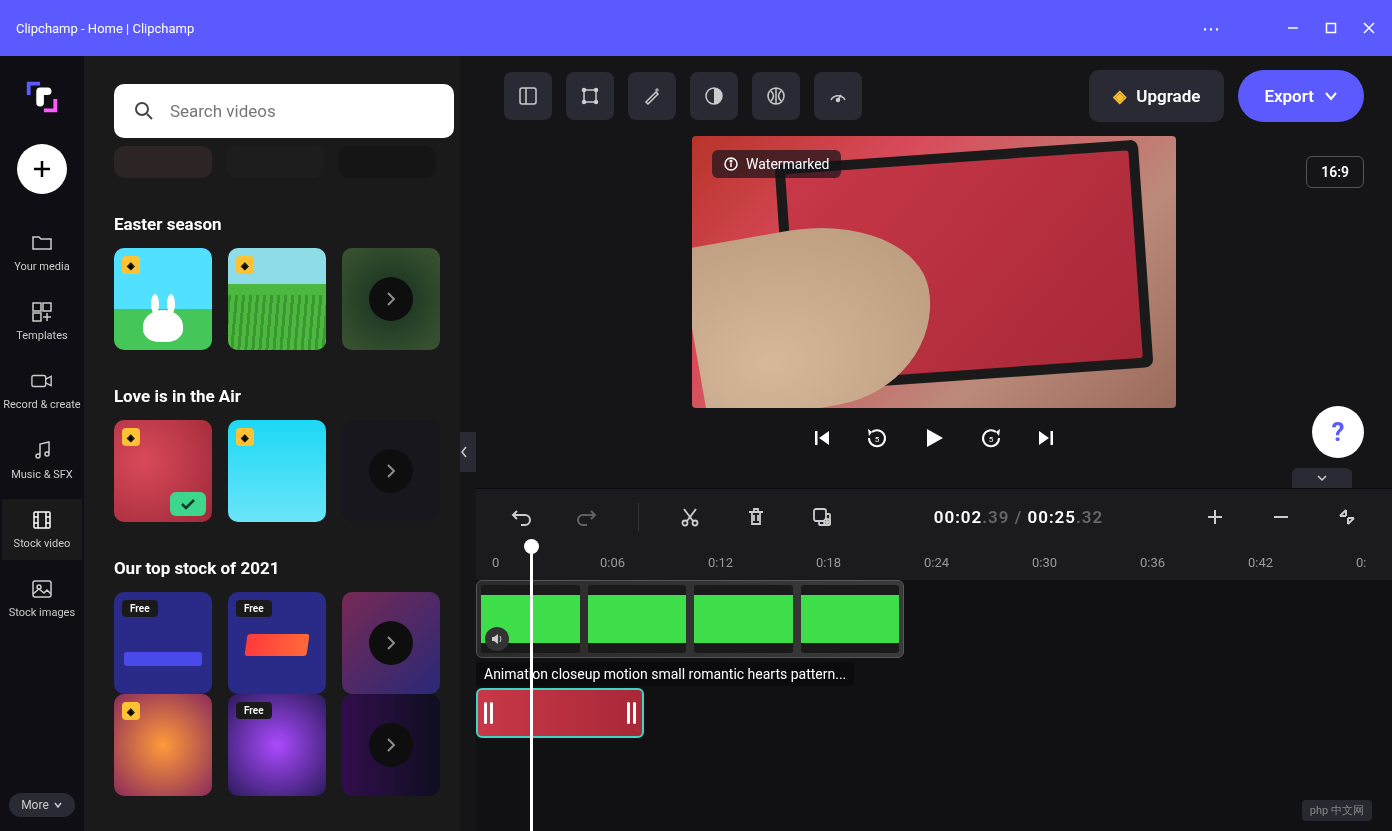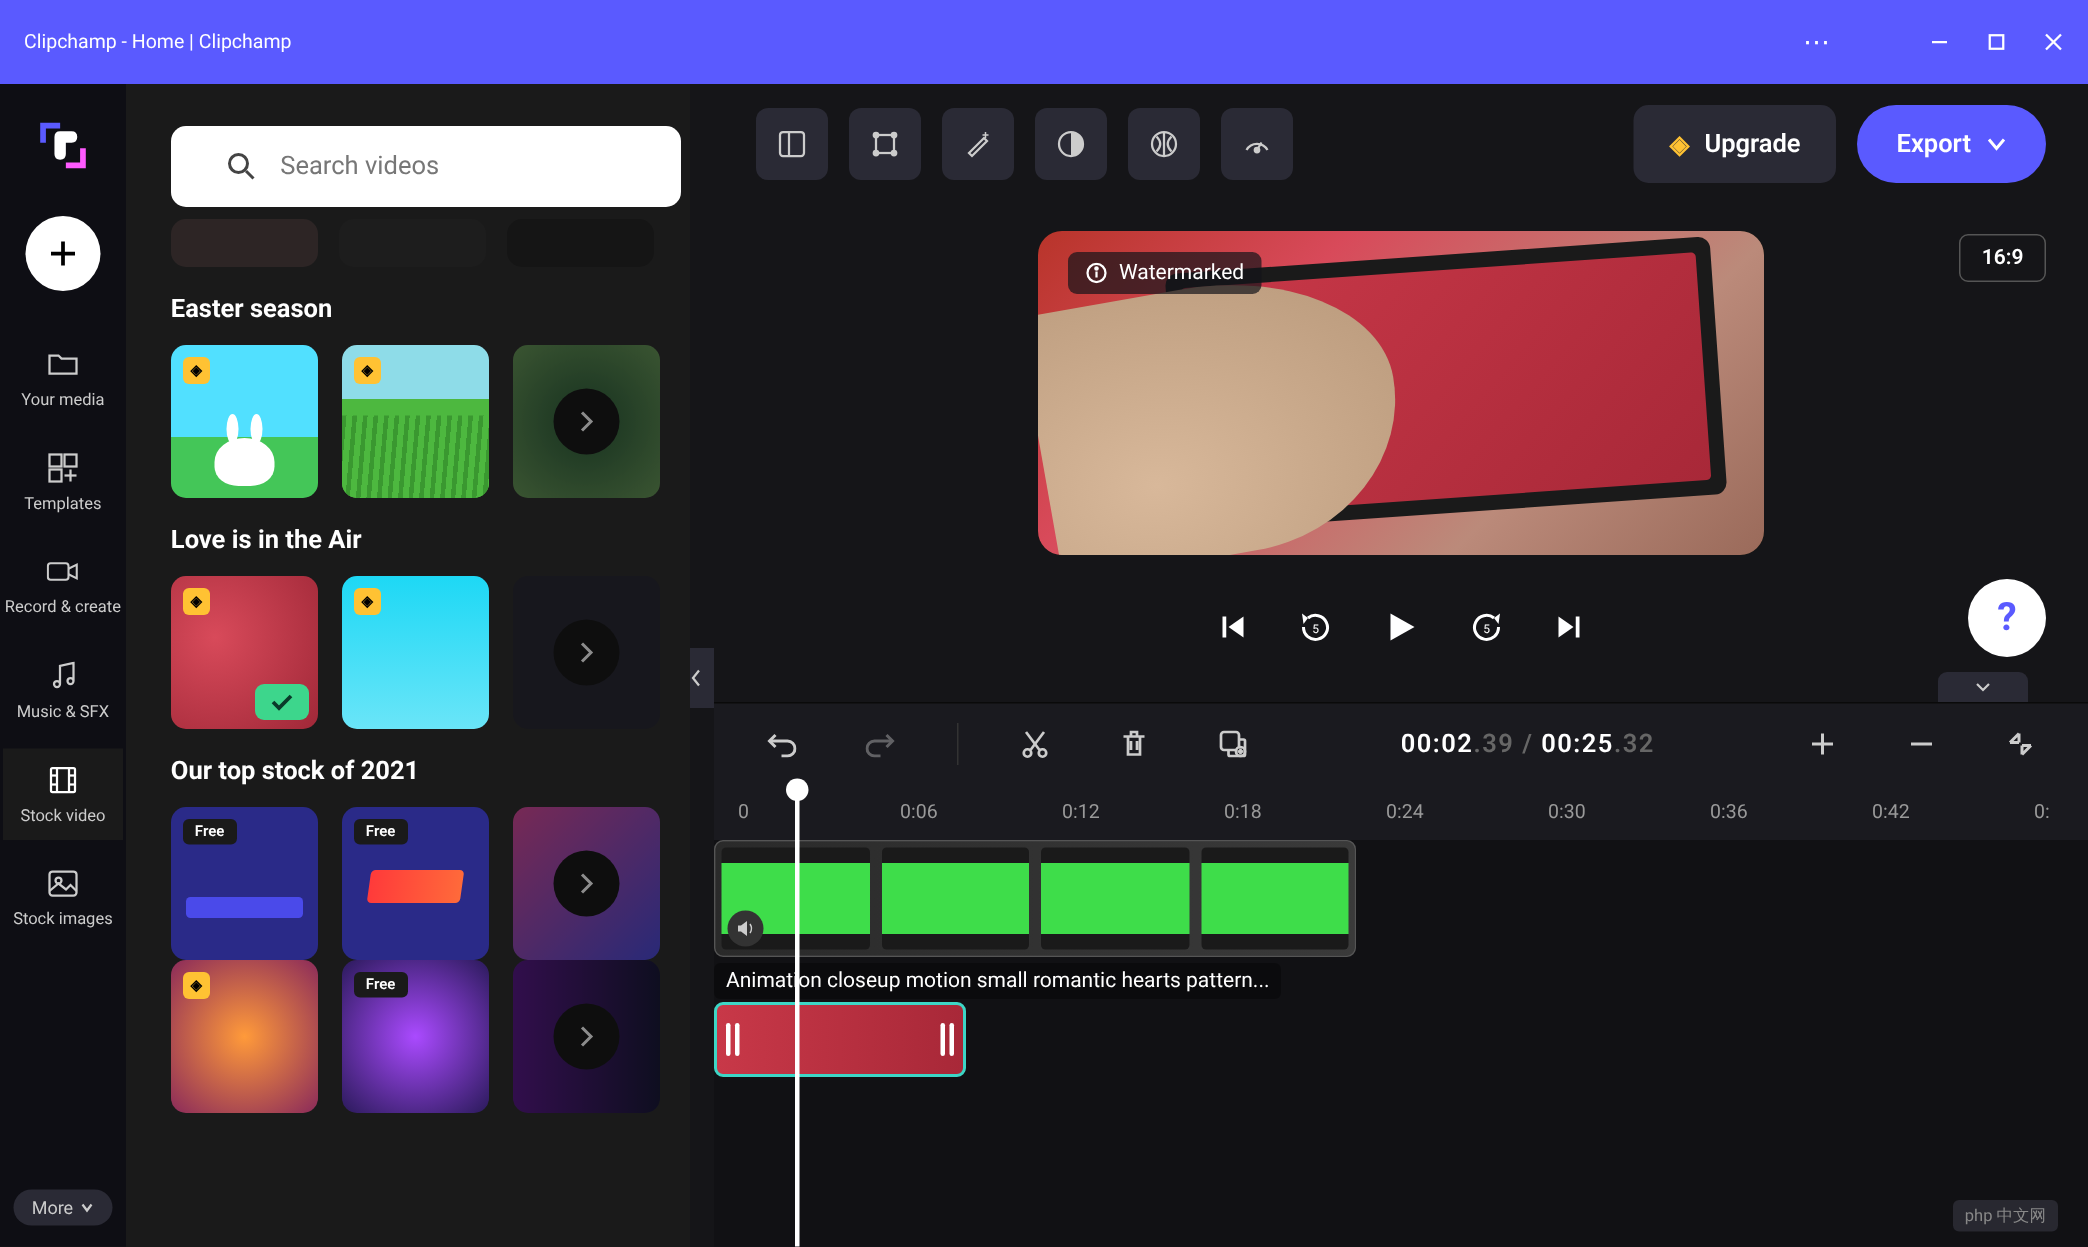--- a/index.html
+++ b/index.html
@@ -21,26 +21,26 @@
 .add-btn { width: 50px; height: 50px; border-radius: 50%; background: #fff; display: flex; align-items: center; justify-content: center; margin-bottom: 20px; cursor: pointer; }
 .rail-item { width: 80px; padding: 10px 0; display: flex; flex-direction: column; align-items: center; gap: 6px; cursor: pointer; color: #ccc; font-size: 11px; text-align: center; line-height: 1.2; }
 .rail-item.active { background: #1a1a1a; }
 .rail-icon { width: 22px; height: 22px; display: flex; align-items: center; justify-content: center; }
 .more-btn { margin-top: auto; margin-bottom: 30px; background: #2a2a35; border-radius: 16px; padding: 5px 12px; display: flex; align-items: center; gap: 4px; color: #ccc; font-size: 12px; cursor: pointer; }
 
 
 .browser { width: 400px; background: #1a1a1a; padding: 28px 18px 0 30px; overflow-y: auto; position: relative; }
 .browser::-webkit-scrollbar { width: 10px; }
 .browser::-webkit-scrollbar-thumb { background: #3a3a45; border-radius: 5px; }
-.search-box { background: #fff; border-radius: 10px; height: 54px; display: flex; align-items: center; padding: 0 37px; gap: 16px; margin-bottom: 8px; width: 340px; }
+.search-box { background: #fff; border-radius: 10px; height: 54px; display: flex; align-items: center; padding: 0 20px; gap: 16px; margin-bottom: 8px; width: 340px; }
 .search-box input { border: none; outline: none; font-size: 17px; flex: 1; color: #333; }
 .search-box input::placeholder { color: #777; }
 .strip-row { display: flex; gap: 14px; margin-bottom: 8px; }
 .strip-row .thumb.faded { filter: brightness(.5); }
-.cat-title { color: #fff; font-weight: 700; font-size: 17px; margin: 18px 0 14px; }
+.cat-title { color: #fff; font-weight: 700; font-size: 17px; margin: 36px 0 14px; }
 .thumb-row { display: flex; gap: 16px; position: relative; }
 .thumb { width: 98px; height: 102px; border-radius: 10px; position: relative; overflow: hidden; cursor: pointer; }
 .thumb.faded { filter: brightness(.55); }
 .badge { position: absolute; top: 8px; left: 8px; border-radius: 4px; padding: 3px 5px; font-size: 10px; font-weight: 600; }
 .badge.diamond { background: #ffc233; width: 18px; height: 18px; padding: 0; display: flex; align-items: center; justify-content: center; }
 .badge.free { background: #1a1a1a; color: #fff; padding: 3px 8px; }
 .checkmark { position: absolute; bottom: 6px; right: 6px; width: 36px; height: 24px; background: #3dd68c; border-radius: 6px; display: flex; align-items: center; justify-content: center; }
 .next-arrow { position: absolute; top: 50%; left: 50%; transform: translate(-50%,-50%); width: 44px; height: 44px; background: #1a1a1a; border-radius: 50%; display: flex; align-items: center; justify-content: center; cursor: pointer; }
 
 
@@ -69,21 +69,21 @@
 .editor { flex: 1; background: #151518; display: flex; flex-direction: column; position: relative; }
 .topbar { height: 80px; display: flex; align-items: center; padding: 0 28px; gap: 14px; }
 .tool-btn { width: 48px; height: 48px; background: #2a2a35; border-radius: 8px; display: flex; align-items: center; justify-content: center; cursor: pointer; color: #ccc; }
 .spacer { flex: 1; }
 .upgrade-btn { height: 52px; background: #2a2a35; border-radius: 10px; padding: 0 24px; display: flex; align-items: center; gap: 10px; color: #fff; font-size: 17px; font-weight: 600; cursor: pointer; }
 .upgrade-btn .gem { color: #ffc233; }
 .export-btn { height: 52px; background: #5a5aff; border-radius: 26px; padding: 0 26px; display: flex; align-items: center; gap: 10px; color: #fff; font-size: 17px; font-weight: 600; cursor: pointer; }
 
 
 .preview-area { flex: 1; display: flex; align-items: center; justify-content: center; position: relative; }
-.preview { width: 484px; height: 216px; background: #1a1a0a; border-radius: 16px; position: relative; overflow: hidden; }
+.preview { width: 484px; height: 272px; background: #1a1a0a; border-radius: 4px; position: relative; overflow: hidden; }
 .preview-bg { position:absolute; inset:0; background:linear-gradient(135deg,#b8342a 0%, #d84a5a 30%, #bb8a7a 70%, #9a6a5a 100%); }
 .tablet { position:absolute; top:16px; left:90px; right:30px; bottom:28px; background:#1a1a1a; border-radius:8px; transform:rotate(-4deg); padding:10px; }
 .tablet-screen { width:100%; height:100%; background:linear-gradient(135deg,#c83848,#a82838); border-radius:3px; }
 .hand { position:absolute; bottom:0; left:0; width:240px; height:180px; background:radial-gradient(ellipse at 30% 70%, #d8b89a, #b8987a); border-radius:0 60% 50% 0 / 0 50% 60% 0; transform:rotate(-10deg); }
 .watermark-badge { position: absolute; top: 14px; left: 20px; background: rgba(20,20,25,.7); border-radius: 6px; padding: 6px 12px; display: flex; align-items: center; gap: 8px; color: #fff; font-size: 14px; }
 .aspect-badge { position: absolute; top: 20px; right: 28px; border: 1px solid #555; border-radius: 6px; padding: 7px 14px; color: #fff; font-size: 14px; font-weight: 600; cursor: pointer; }
 .help-btn { position: absolute; bottom: -50px; right: 28px; width: 52px; height: 52px; background: #fff; border-radius: 50%; display: flex; align-items: center; justify-content: center; color: #5a5aff; font-size: 26px; font-weight: 700; cursor: pointer; }
 
 
 .playback { height: 60px; display: flex; align-items: center; justify-content: center; gap: 34px; }

